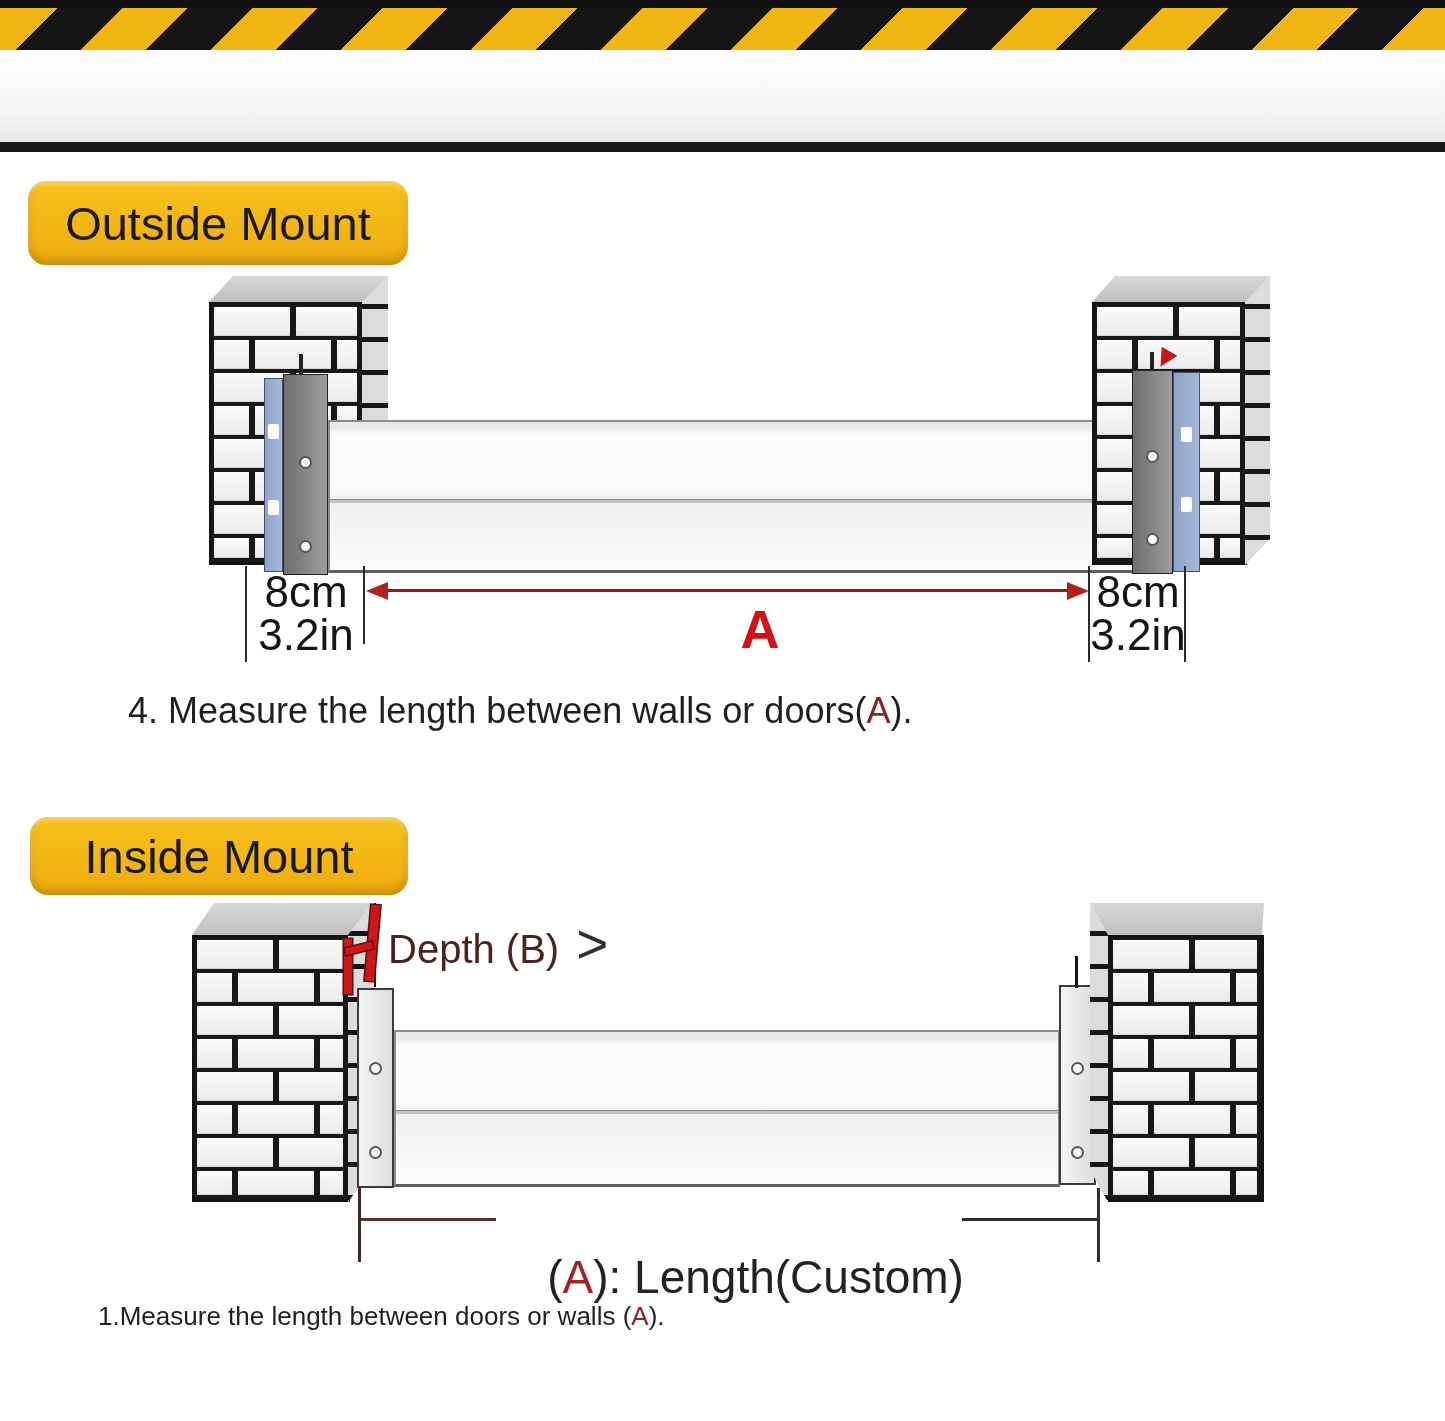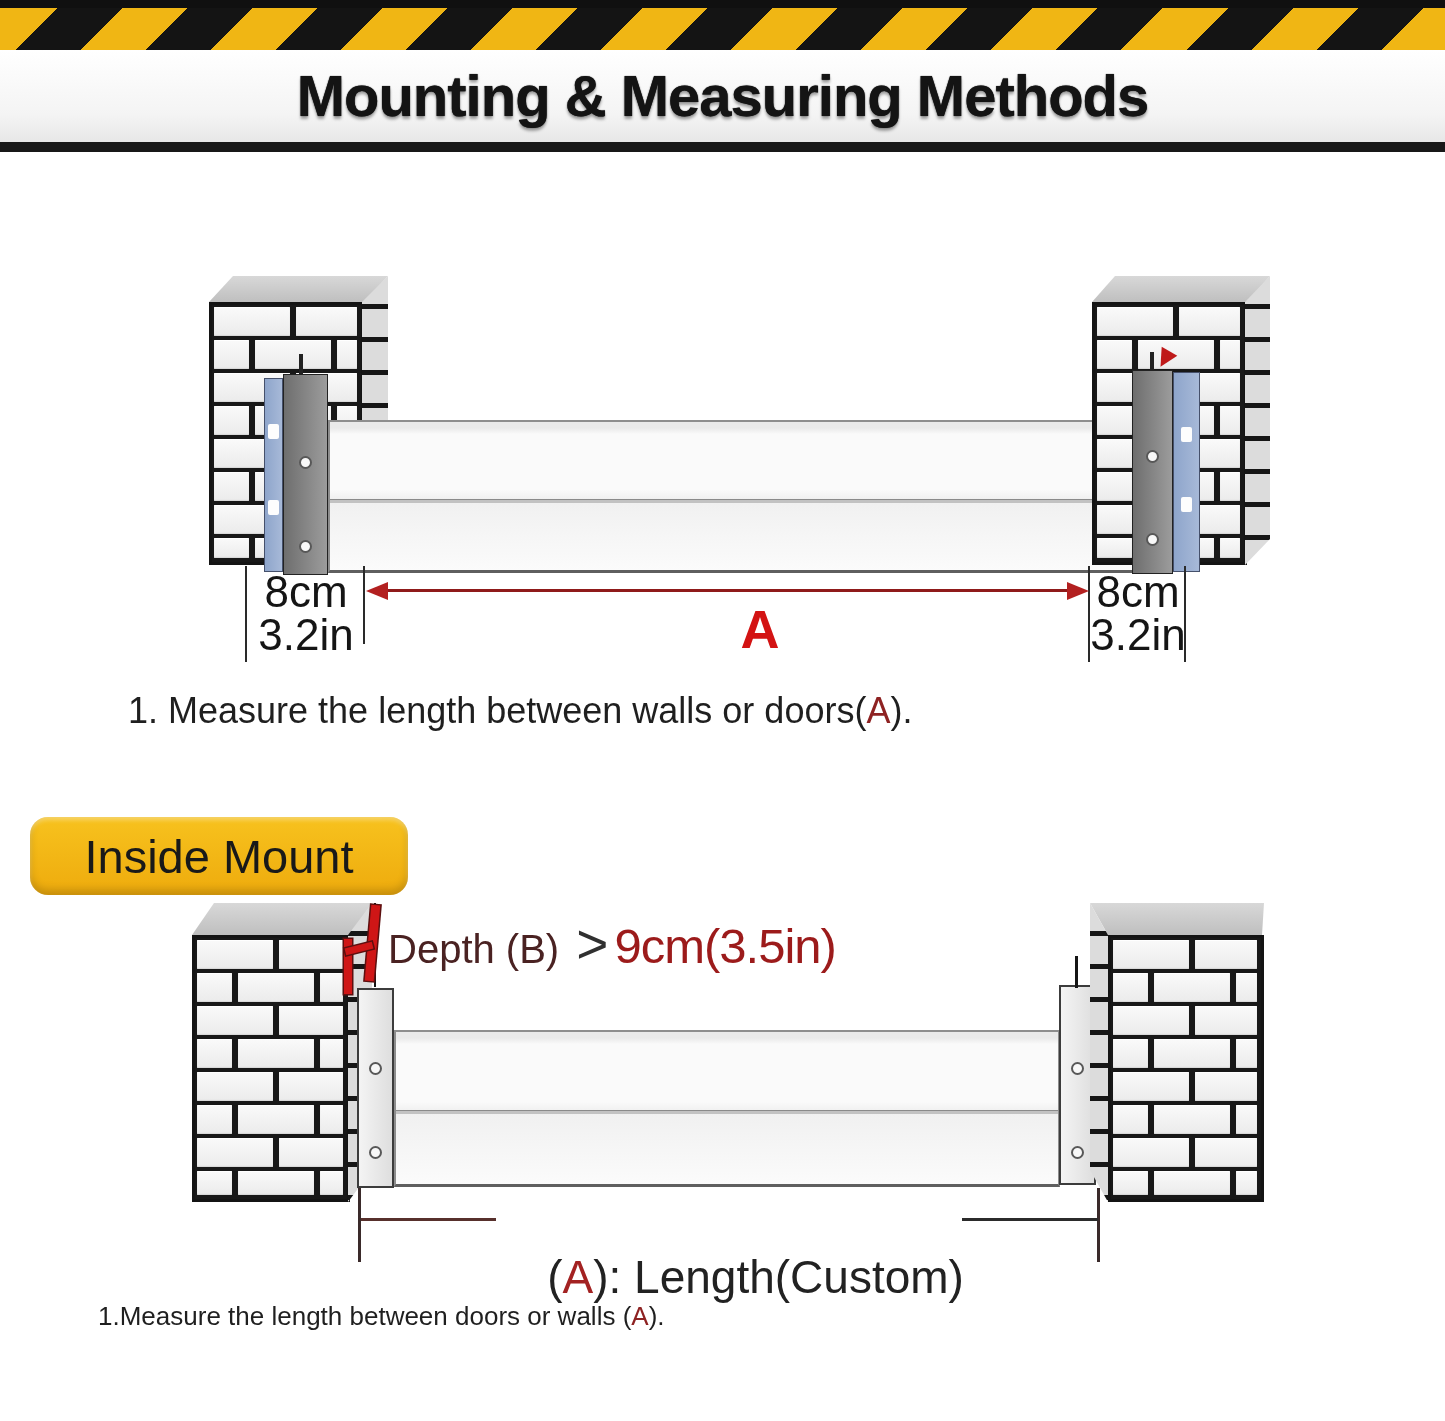--- a/index.html
+++ b/index.html
@@ -66,23 +66,25 @@
   .redbar{position:absolute;background:#cf1616;box-shadow:0 0 0 1.5px #5c0f0f;}
 </style>
 </head>
 <body>
 
 <div class="page">
 
   <div class="abs hazard"></div>
   <div class="abs hazard-topline"></div>
   <div class="abs banner"></div>
-  <div class="abs title">Mounting &amp; Measuring Methods</div>
   <div class="abs headbar"></div>
 
+  <div class="abs badge" style="left:28px;top:181px;width:380px;height:84px;">
+    <span>Outside Mount</span>
+  </div>
 
   <div class="abs topface" style="left:209px;top:276px;width:179px;height:26px;clip-path:polygon(0 26px,155px 26px,179px 0,24px 0);"></div>
   <div class="abs bricks" style="left:209px;top:302px;width:155px;height:263px;">
       <div class="brick" style="left:2px;top:2px;width:76px;height:29px"></div>
       <div class="brick" style="left:84px;top:2px;width:61px;height:29px"></div>
       <div class="brick" style="left:2px;top:35px;width:35px;height:29px"></div>
       <div class="brick" style="left:43px;top:35px;width:76px;height:29px"></div>
       <div class="brick" style="left:125px;top:35px;width:20px;height:29px"></div>
       <div class="brick" style="left:2px;top:68px;width:76px;height:29px"></div>
       <div class="brick" style="left:84px;top:68px;width:61px;height:29px"></div>
@@ -159,31 +161,30 @@
   <div class="abs mtext" style="left:250px;top:570px;width:112px;">8cm</div>
   <div class="abs mtext" style="left:246px;top:613px;width:120px;">3.2in</div>
   <div class="abs mtext" style="left:1092px;top:570px;width:92px;">8cm</div>
   <div class="abs mtext" style="left:1088px;top:613px;width:100px;">3.2in</div>
 
   <div class="abs arrow-label" style="left:420px;top:598px;width:680px;">
     <span class="arrow-a">A</span>
   </div>
 
   <div class="abs steps" style="left:128px;top:690px;">
-    <span>1. Measure the length between walls or doors(</span><span class="red-dk">A</span><span>).</span>
+    <span>4. Measure the length between walls or doors(</span><span class="red-dk">A</span><span>).</span>
   </div>
 
   <div class="abs badge" style="left:30px;top:817px;width:378px;height:78px;">
     <span>Inside Mount</span>
   </div>
 
   <div class="abs depth-label" style="left:388px;top:912px;">
     <span class="depth-1">Depth (B) </span>
     <span class="depth-gt">&gt;</span>
-    <span class="depth-2">9cm(3.5in)</span>
   </div>
 
   <div class="abs topface" style="left:192px;top:903px;width:180px;height:32px;clip-path:polygon(0 32px,158px 32px,180px 0,22px 0);"></div>
   <div class="abs bricks" style="left:192px;top:935px;width:158px;height:267px;">
       <div class="brick" style="left:2px;top:2px;width:76px;height:29px"></div>
       <div class="brick" style="left:84px;top:2px;width:64px;height:29px"></div>
       <div class="brick" style="left:2px;top:35px;width:35px;height:29px"></div>
       <div class="brick" style="left:43px;top:35px;width:76px;height:29px"></div>
       <div class="brick" style="left:125px;top:35px;width:23px;height:29px"></div>
       <div class="brick" style="left:2px;top:68px;width:76px;height:29px"></div>

